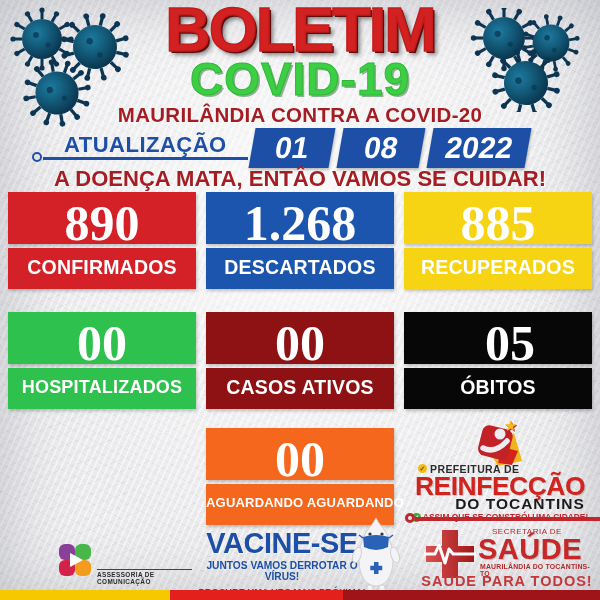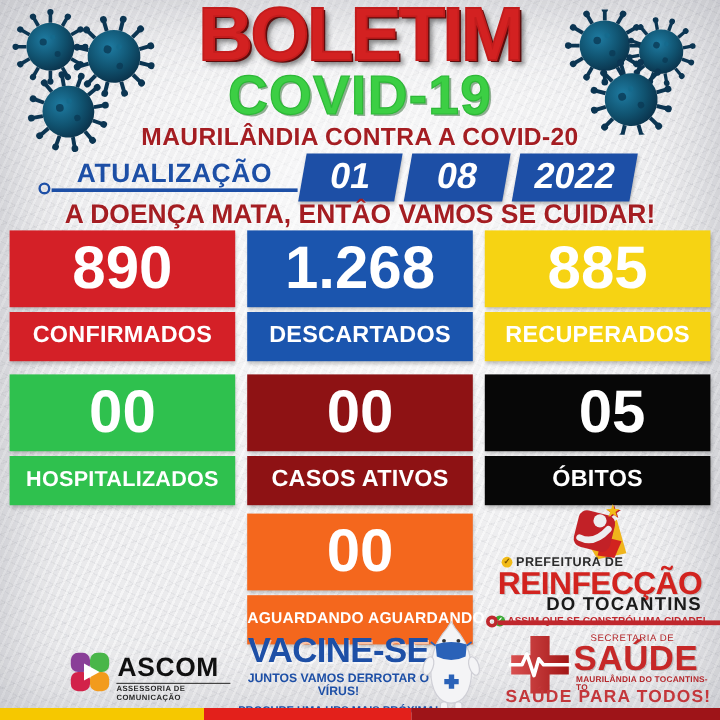--- a/index.html
+++ b/index.html
@@ -46,23 +46,24 @@
   .warning{
     top:166px; left:0; width:100%; text-align:center;
     font-size:22.5px; font-weight:bold; letter-spacing:0px;
     color:#a41d22; text-shadow:1px 1px 0 rgba(255,255,255,.55);
     transform:scaleX(.98);
   }
 
   
   .card{ position:absolute; width:188px; }
   .card .num{
-    height:64px; margin-bottom:4px; color:#fff; font-weight:bold;
+    height:52px; margin-bottom:4px; color:#fff; font-weight:bold;
     font-size:50px; line-height:62px; text-align:center;
     box-shadow:1px 2px 3px rgba(0,0,0,.22);
+    font-family:Liberation Serif, serif;
   }
   .card .lbl{
     height:41px; color:#fff; font-weight:bold; font-size:19.5px;
     line-height:38px; text-align:center; letter-spacing:.2px;
     box-shadow:1px 2px 3px rgba(0,0,0,.22); white-space:nowrap;
   }
   .card .lbl.sm{ font-size:18px; }
   .card .lbl.xs{ font-size:13px; }
 
   
@@ -240,21 +241,20 @@
   <div class="abs red-line"></div>
 
   <div class="abs ascom">
     <svg class="abs" style="left:6px;top:2px" width="34" height="34" viewBox="0 0 34 34">
       <rect x="1" y="1" width="16" height="16" rx="6" fill="#8a3f98"></rect>
       <rect x="17" y="1" width="16" height="16" rx="6" fill="#49b649"></rect>
       <rect x="1" y="17" width="16" height="16" rx="6" fill="#d2224a"></rect>
       <rect x="17" y="17" width="16" height="16" rx="6" fill="#f29b1d"></rect>
       <path d="M12 10 L25 17 L12 24 Z" fill="#fff"></path>
     </svg>
-    <div class="name">ASCOM</div>
     <div class="dept">ASSESSORIA DE COMUNICAÇÃO</div>
   </div>
 
   <div class="abs vac">
     <div class="t">VACINE-SE</div>
     <div class="l1">JUNTOS VAMOS DERROTAR O VÍRUS!</div>
     <div class="l2">PROCURE UMA UBS MAIS PRÓXIMA!</div>
   </div>
 
   <svg class="abs" style="left:350px;top:517px" width="52" height="78" viewBox="0 0 52 78">

